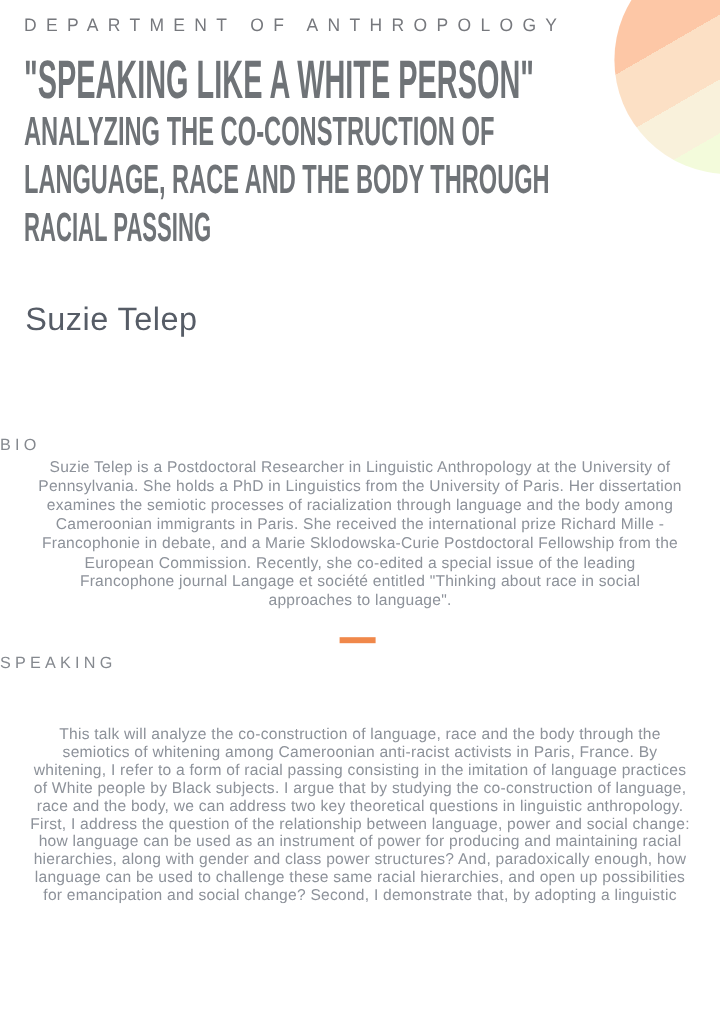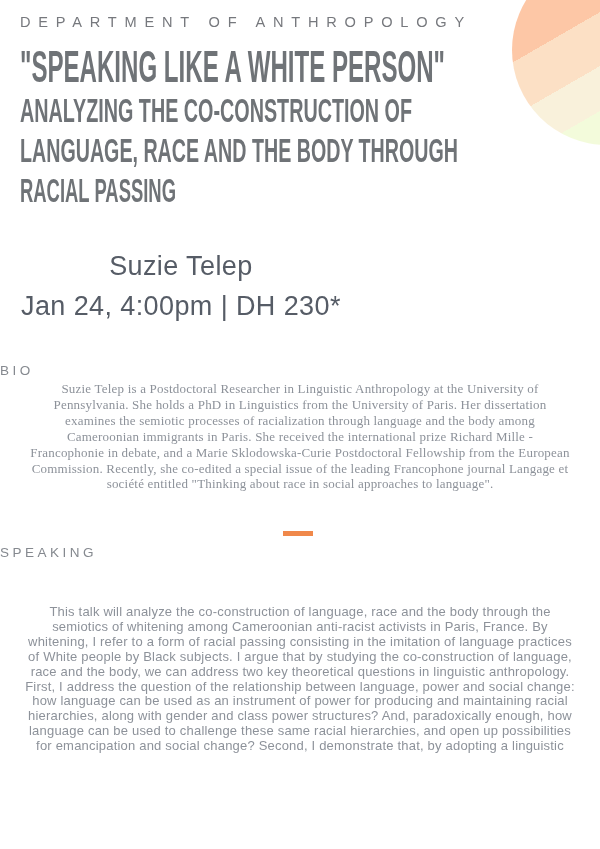--- a/index.html
+++ b/index.html
@@ -29,21 +29,21 @@
   .t2{font-size:34px;line-height:40px;}
   .speaker-block{position:absolute;left:21px;top:246px;color:var(--speaker_gray,#565C66);}
   .speaker-line{font-size:27px;line-height:40px;letter-spacing:0.4px;white-space:nowrap;text-align:center;}
   .section-heading{
     position:absolute;left:0;width:600px;text-align:left;
     font-size:13.5px;letter-spacing:3.5px;color:#85898F;
   }
   .bio-heading{top:363px;}
   .bio-text{
     position:absolute;left:30px;top:381px;width:540px;text-align:center;
-    font-size:13px;line-height:15.9px;letter-spacing:0.2px;color:var(--body_gray,#8D929A);font-family:Liberation Serif, serif;
+    font-size:13px;line-height:15.9px;letter-spacing:0.2px;color:var(--body_gray,#8D929A);
   }
   .divider{
     position:absolute;top:531px;left:50%;margin-left:-17px;width:30px;height:5px;
     background:var(--accent_orange,#F0884A);
   }
   .abstract-heading{top:545px;}
   .abstract-text{
     position:absolute;left:24px;top:567px;width:552px;text-align:center;
     font-size:13px;line-height:14.9px;letter-spacing:0.2px;color:var(--body_gray,#8D929A);margin-top:38px;
   }
@@ -66,21 +66,20 @@
 
     <div class="title-block">
       <div class="title-line t1"><span style="display: inline-block; transform-origin: left center; transform: scaleX(0.534991);">"SPEAKING LIKE A WHITE PERSON"</span></div>
       <div class="title-line t2"><span style="display: inline-block; transform-origin: left center; transform: scaleX(0.580781);">ANALYZING THE CO-CONSTRUCTION OF</span></div>
       <div class="title-line t2"><span style="display: inline-block; transform-origin: left center; transform: scaleX(0.578242);">LANGUAGE, RACE AND THE BODY THROUGH</span></div>
       <div class="title-line t2"><span style="display: inline-block; transform-origin: left center; transform: scaleX(0.542078);">RACIAL PASSING</span></div>
     </div>
 
     <div class="speaker-block">
       <div class="speaker-line">Suzie Telep</div>
-      <div class="speaker-line">Jan 24, 4:00pm | DH 230*</div>
     </div>
 
     <div class="section-heading bio-heading">BIO</div>
 
     <div class="bio-text">Suzie Telep is a Postdoctoral Researcher in Linguistic Anthropology at the University of Pennsylvania. She holds a PhD in Linguistics from the University of Paris. Her dissertation examines the semiotic processes of racialization through language and the body among Cameroonian immigrants in Paris. She received the international prize Richard Mille - Francophonie in debate, and a Marie Sklodowska-Curie Postdoctoral Fellowship from the European Commission. Recently, she co-edited a special issue of the leading Francophone journal Langage et société entitled "Thinking about race in social approaches to language".</div>
 
     <div class="divider"></div>
 
     <div class="section-heading abstract-heading">SPEAKING</div>
 

